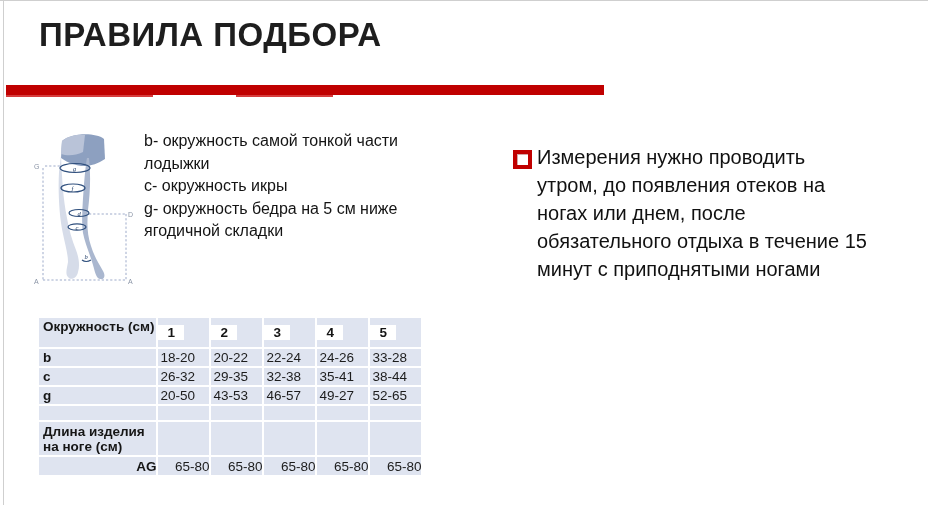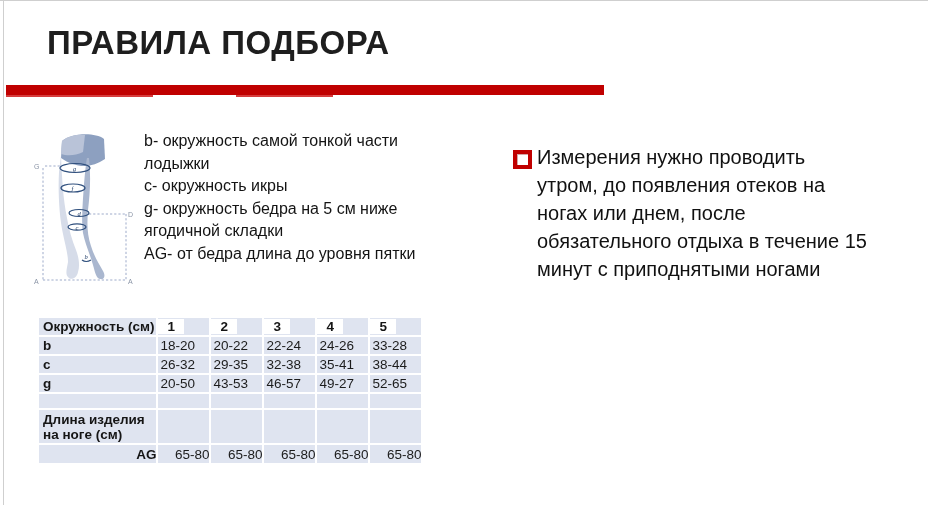--- a/index.html
+++ b/index.html
@@ -4,21 +4,21 @@
 <style>
   html,body{margin:0;padding:0;background:#ffffff;}
   .slide{
     position:relative; width:928px; height:505px; background:#ffffff;
     font-family:"Liberation Sans",sans-serif; overflow:hidden;
   }
   .frame-top{position:absolute;left:0;top:0;width:928px;height:1px;background:#cfcfcf;}
   .frame-left{position:absolute;left:3px;top:0;width:1px;height:505px;background:#cfcfcf;}
 
   .title{
-    position:absolute; left:39px; top:16px; margin:8px;
+    position:absolute; left:39px; top:16px; margin:0;
     font-size:33px; font-weight:bold; letter-spacing:.5px; color:#1e1e1e;
   }
   .red-bar{position:absolute; left:6px; top:85px; width:598px; height:10px; background:#c00000;}
   .red-bar-sub1{position:absolute; left:6px; top:95px; width:147px; height:2px; background:#d63c3c;}
   .red-bar-sub2{position:absolute; left:236px; top:95px; width:97px; height:2px; background:#d63c3c;}
 
   .legs{position:absolute; left:33px; top:128px;}
   .dash{fill:none; stroke:#93a2c4; stroke-width:.9; stroke-dasharray:2.2,2;}
   .corner-lbl{fill:#8a94a6; font-size:7px; font-family:"Liberation Sans",sans-serif;}
   .band{fill:none; stroke:#2f4f7d; stroke-width:1.2;}
@@ -43,21 +43,21 @@
 
   table.sizes{
     position:absolute; left:37px; top:316px;
     border-collapse:separate; border-spacing:2px;
     font-family:"Liberation Sans",sans-serif;
   }
   table.sizes th, table.sizes td{
     background:#dfe4f0; margin:0; vertical-align:middle; text-align:left;
     white-space:nowrap;
   }
-  table.sizes th.lbl-col{width:106px; font-size:13.5px; font-weight:bold; color:#151515; padding:1px 2px 1px 4px;}
+  table.sizes th.lbl-col{width:106px; font-size:13.5px; font-weight:bold; color:#151515; padding:1px 2px 13px 4px;}
   table.sizes th.size-col{width:51px; font-size:13.5px; font-weight:bold; color:#151515; padding:1px 0;}
   table.sizes th.size-col .patch{display:inline-block; background:#ffffff; padding:0 9px; font-weight:bold;}
   table.sizes td{font-size:13.5px; color:#1c1c1c; padding:1px 0 1px 2px; height:13px;}
   table.sizes td.row-lbl{font-weight:bold; padding-left:4px; color:#151515;}
   table.sizes tr.spacer td{height:12px;}
   table.sizes tr.dlina td{height:31px;}
   table.sizes tr.dlina td.row-lbl{white-space:normal; line-height:15px; width:106px;}
   table.sizes tr.ag td{height:16px;text-align:right;}
 </style>
 </head>
@@ -106,21 +106,20 @@
     <text class="corner-lbl" x="1" y="156">A</text>
     <text class="corner-lbl" x="95" y="156">A</text>
   </svg>
 
   <div class="measure-text">
     <span>b- окружность самой тонкой части</span>
     <span>лодыжки</span>
     <span>c- окружность икры</span>
     <span>g- окружность бедра на 5 см ниже</span>
     <span>ягодичной складки</span>
-    <span>AG- от бедра длина до уровня пятки</span>
   </div>
 
   <div class="note-square"></div>
   <div class="note-text">
     <span>Измерения нужно проводить</span>
     <span>утром, до появления отеков на</span>
     <span>ногах или днем, после</span>
     <span>обязательного отдыха в течение 15</span>
     <span>минут с приподнятыми ногами</span>
   </div>

